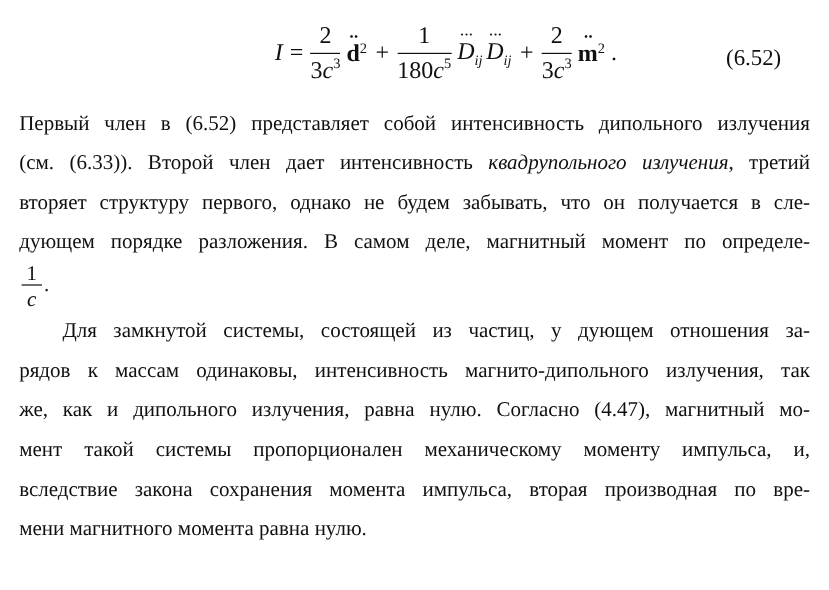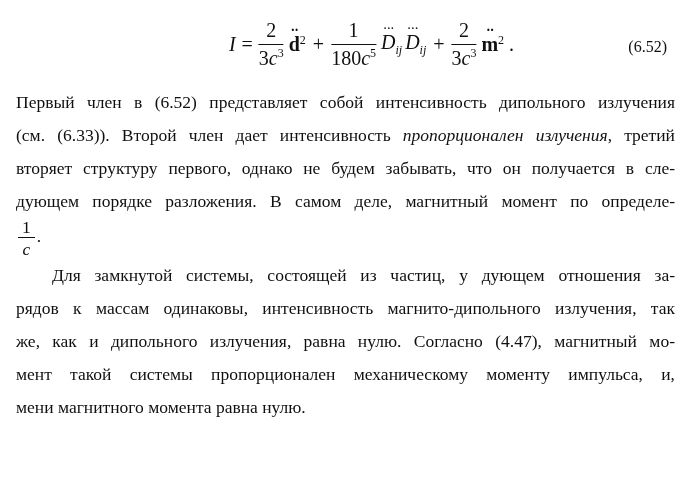--- a/index.html
+++ b/index.html
@@ -27,23 +27,23 @@
     left: 50%;
     top: 12px;
     transform: translateX(calc(-50% + 26px));
     display: flex;
     align-items: center;
     white-space: nowrap;
     font-size: 20px;
   }
   .eqnum {
     position: absolute;
-    right: 8px;
+    right: 24px;
     top: 30px;
-    font-size: 16px;
+    font-size: 19px;
   }
   .it { font-style: italic; }
   .bold { font-weight: bold; }
   .op { margin: 0 7px; }
   .eqs { margin: 0 6px; }
   .period { margin-left: 5px; }
 
   .frac {
     display: inline-block;
     text-align: center;
@@ -129,27 +129,28 @@
       <span class="sym-wrap"><span class="ov bold"><span class="dots">··</span><span>m</span></span><sup>2</sup></span>
 
       <span class="period">.</span>
     </div>
     <div class="eqnum">(6.52)</div>
   </div>
 
   <div class="text-block">
       <div class="para">
         <div class="line just"><span class="">Первый член в (6.52) представляет собой интенсивность дипольного излучения</span></div>
-        <div class="line just"><span class="">(см. (6.33)). Второй член дает интенсивность </span><span class="it">пропорционален излучения</span><span class="">, третий</span></div>
+        <div class="line just"><span class="">(см. (6.33)). Второй член дает интенсивность </span><span class="it">квадрупольного излучения</span><span class="">, третий</span></div>
         <div class="line just"><span class="">вторяет структуру первого, однако не будем забывать, что он получается в сле-</span></div>
         <div class="line just"><span class="">дующем порядке разложения. В самом деле, магнитный момент по определе-</span></div>
         <div class="line"><span class="frac inline-frac"><span class="num">1</span><span class="den it">c</span></span><span class="">.</span></div>
       </div>
       <div class="para indent">
         <div class="line just"><span class="">Для замкнутой системы, состоящей из частиц, у дующем отношения за-</span></div>
         <div class="line just"><span class="">рядов к массам одинаковы, интенсивность магнито-дипольного излучения, так</span></div>
         <div class="line just"><span class="">же, как и дипольного излучения, равна нулю. Согласно (4.47), магнитный мо-</span></div>
         <div class="line just"><span class="">мент такой системы пропорционален механическому моменту импульса, и,</span></div>
+        <div class="line just"><span class="">вследствие закона сохранения момента импульса, вторая производная по вре-</span></div>
         <div class="line"><span class="">мени магнитного момента равна нулю.</span></div>
       </div>
     </div>
 
 </div>
 
 </body></html>

